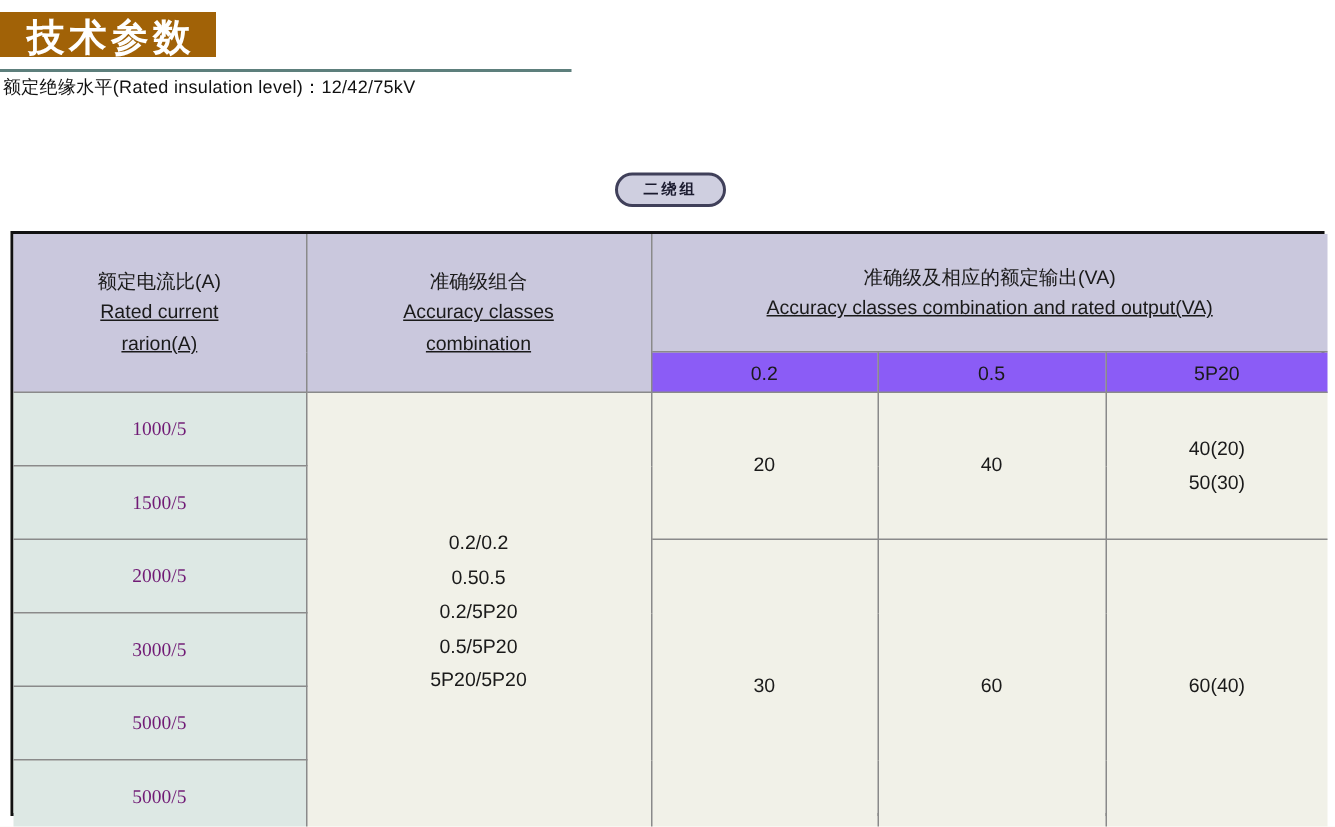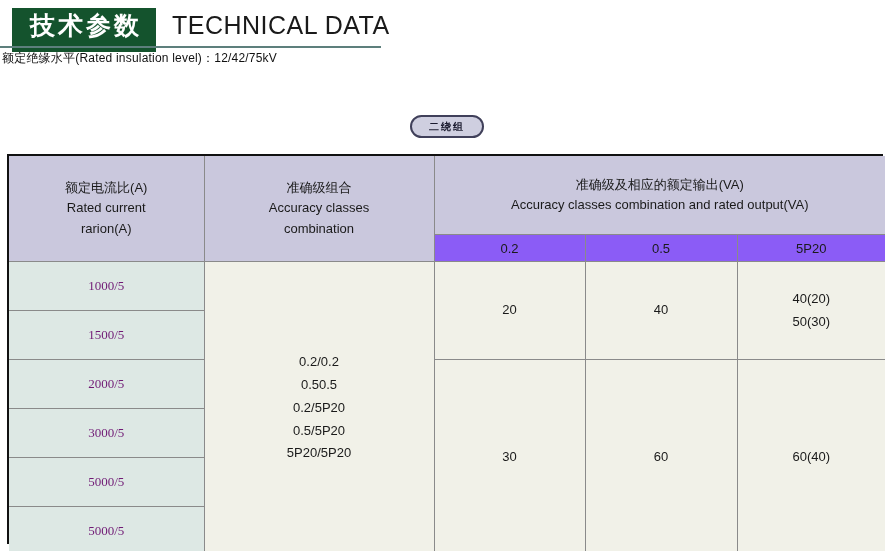--- a/index.html
+++ b/index.html
@@ -19,25 +19,25 @@
   
   .title-block {
     position: absolute;
     left: 0;
     top: 8px;
     width: 890px;
     height: 38px;
   }
   .title-cn-banner {
     position: absolute;
-    left: 12px;
+    left: 0;
     top: 0;
-    height: 44px;
+    height: 30px;
     padding: 0 14px 0 18px;
-    background: #14532d;
+    background: #a16207;
     color: #ffffff;
     font-size: 25px;
     font-weight: bold;
     letter-spacing: 3px;
     line-height: 34px;
     display: inline-block;
     white-space: nowrap;
   }
   .title-en {
     position: absolute;
@@ -124,21 +124,21 @@
   table.data-table tr > *:first-child { border-left: 0; }
   table.data-table tr > *:last-child { border-right: 0; }
 
   .hdr {
     background: #cac8dd;
     color: #1a1a1a;
     font-size: 13.5px;
     line-height: 1.55;
   }
   .hdr .cn { display: block; }
-  .hdr .en { display: block; }
+  .hdr .en { display: block; text-decoration: underline; }
 
   .subhdr {
     background: #8b5cf6;
     color: #1a1a1a;
     font-size: 13px;
   }
 
   .ratio-cell {
     background: #dde8e4;
     font-size: 13px;
@@ -158,21 +158,20 @@
     font-size: 13px;
     line-height: 1.75;
     color: #1a1a1a;
   }
 </style>
 </head>
 <body>
 
 <div class="title-block">
   <div class="title-cn-banner">技术参数</div>
-  <div class="title-en">TECHNICAL DATA</div>
   <div class="title-underline"></div>
 </div>
 
 <div class="subtitle">额定绝缘水平(Rated insulation level)：12/42/75kV</div>
 
 <div class="group-badge">二绕组</div>
 
 <div class="table-wrap">
   <table class="data-table">
     <colgroup>

